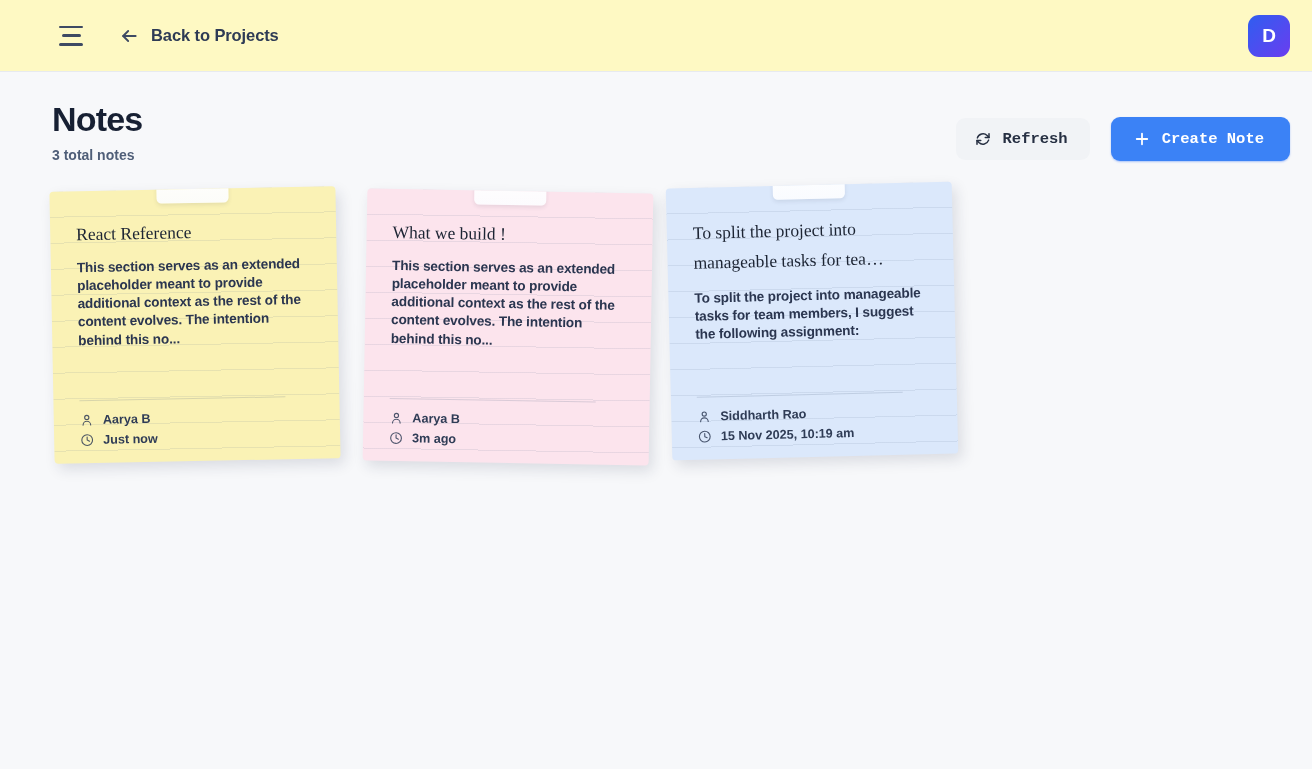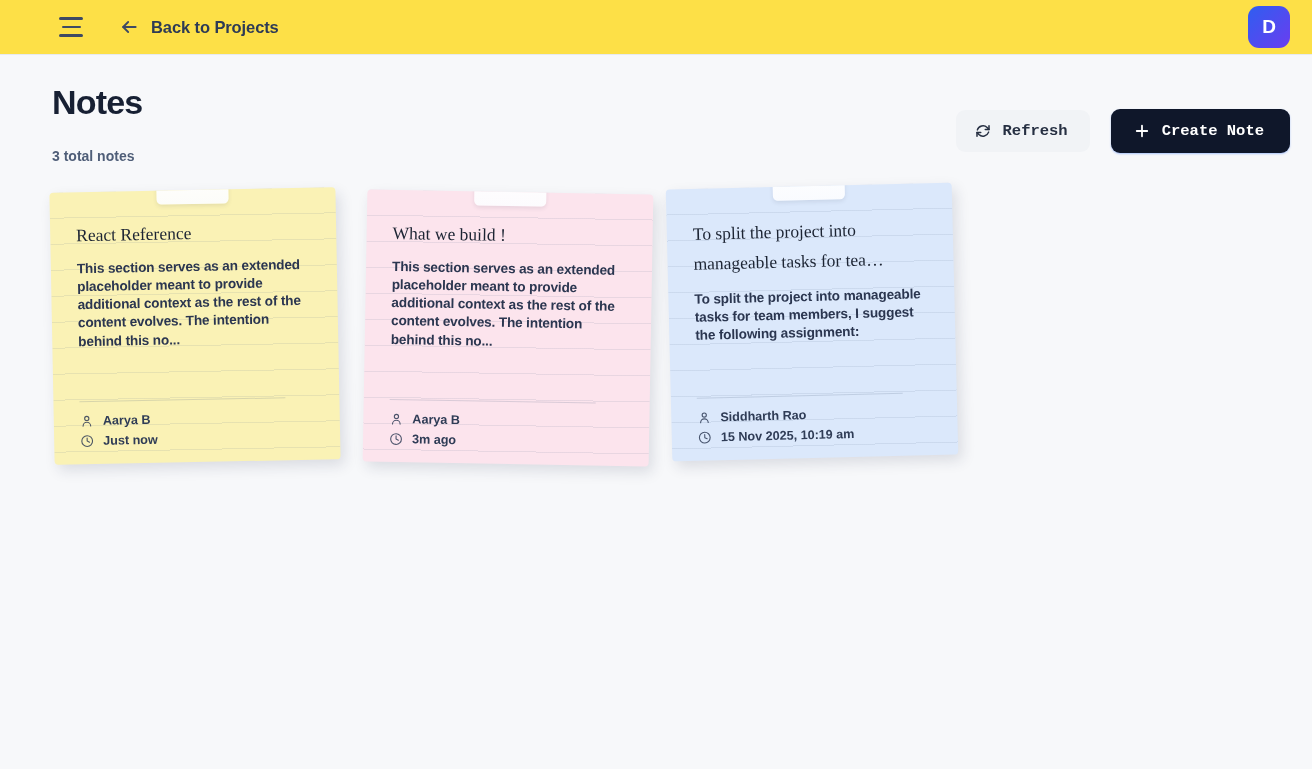--- a/index.html
+++ b/index.html
@@ -13,22 +13,22 @@
   body {
     background: #f7f8fa;
     font-family: "Liberation Sans", sans-serif;
     color: #2c3850;
     -webkit-font-smoothing: antialiased;
   }
 
   
   .topbar {
     position: relative;
-    height: 55px;
-    background: #fde047;
+    height: 72px;
+    background: #fef9c3;
     border-bottom: 1px solid #e7eaef;
     display: flex;
     align-items: center;
     padding: 0 22px 0 58px;
   }
 
   .hamburger {
     width: 26px;
     height: 20px;
     display: flex;
@@ -112,21 +112,21 @@
     padding-top: 30px;
   }
   .page-title {
     font-size: 34px;
     font-weight: 700;
     color: #172033;
     letter-spacing: -0.8px;
     line-height: 1;
   }
   .page-sub {
-    margin-top: 29px;
+    margin-top: 11px;
     font-size: 14px;
     font-weight: 700;
     color: #4f5e78;
   }
 
   .actions { display: flex; align-items: center; gap: 21px; padding-top: 12px; }
 
   .btn {
     display: inline-flex;
     align-items: center;
@@ -138,21 +138,21 @@
     border-radius: 9px;
     white-space: nowrap;
   }
   .btn-refresh {
     background: #f1f3f6;
     color: #262f42;
     font-size: 15.5px;
     padding: 12px 22px 12px 18px;
   }
   .btn-create {
-    background: #0f172a;
+    background: #3b82f6;
     color: #ffffff;
     font-size: 15.5px;
     padding: 13px 26px 13px 22px;
     box-shadow: 0 1px 2px rgba(26,98,245,.35);
   }
   .btn svg { display: block; flex: none; }
 
   
   .board {
     position: relative;

